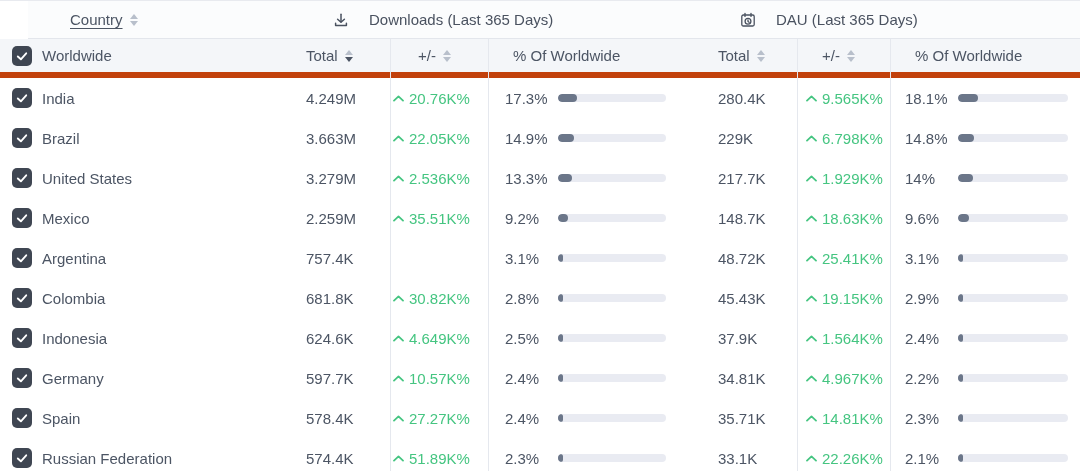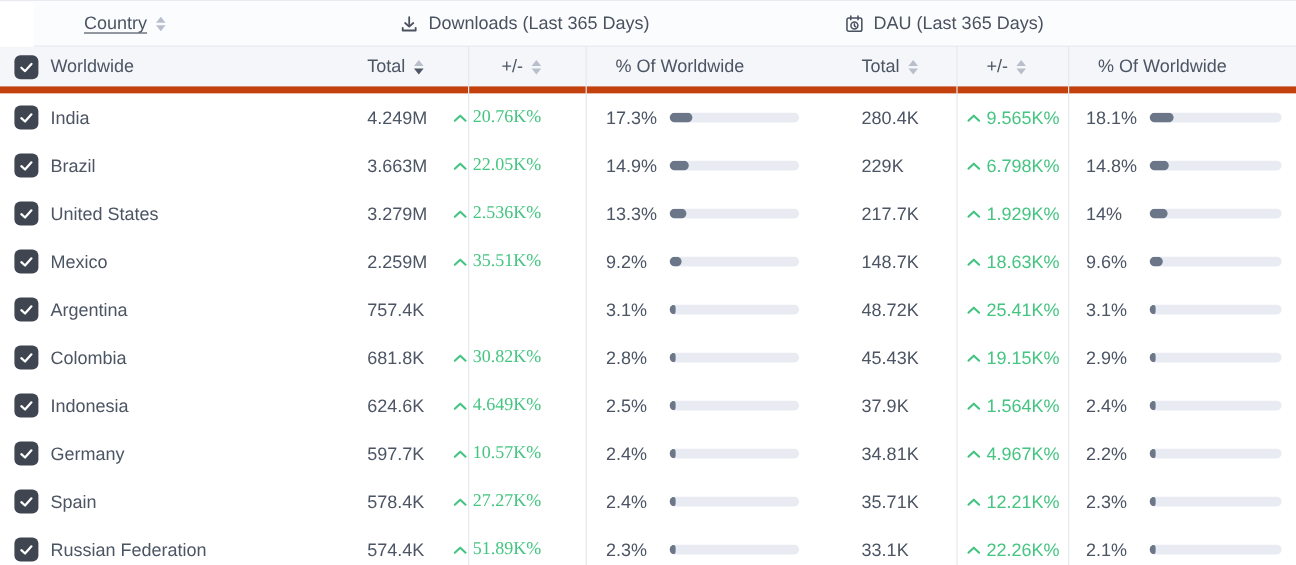--- a/index.html
+++ b/index.html
@@ -11,36 +11,36 @@
   .hrow1 { position:relative; height:38px; background:#fbfcfd; border-bottom:1px solid #e3e6ec;margin-left:28px; }
   .hrow2 { position:relative; height:39px; background:#f4f6f9; border-bottom:6px solid #c2410c;text-align:center; }
   .data-row { position:relative; height:40px; background:#ffffff; }
 
   .cell { position:absolute; top:0; height:100%; display:flex; align-items:center; font-size:15px; color:#4c5564; white-space:nowrap; }
 
   
   .c-check       { left:12px; }
   .c-country     { left:42px; }
   .c-dl-total    { left:306px; }
-  .c-dl-change   { left:378px;font-family:Liberation Serif, serif; }
+  .c-dl-change   { left:393px; }
   .c-dl-pct      { left:505px; }
   .c-dl-bar      { left:558px; }
   .c-dau-total   { left:718px; }
   .c-dau-change  { left:806px; }
   .c-dau-pct     { left:905px; }
   .c-dau-bar     { left:958px; }
   .h-country     { left:42px; }
   .h-dl-group    { left:305px; }
-  .h-dau-group   { left:676px;align-items:center; }
+  .h-dau-group   { left:712px;align-items:center; }
   .h-dl-plus     { left:418px; }
   .h-dl-pctw     { left:513px; }
   .h-dau-plus    { left:822px; }
   .h-dau-pctw    { left:915px; }
 
-  .group-label { display:flex; align-items:center; gap:8px; font-size:15px; color:#4a5260; }
+  .group-label { display:flex; align-items:center; gap:20px; font-size:15px; color:#4a5260; }
   .underlined { text-decoration:underline; text-underline-offset:3px; }
 
   
   .sort { display:inline-flex; flex-direction:column; gap:2px; margin-left:7px; }
   .sort .tri-up { width:0; height:0; border-left:4px solid transparent; border-right:4px solid transparent; border-bottom:5px solid #b8bfcb; }
   .sort .tri-dn { width:0; height:0; border-left:4px solid transparent; border-right:4px solid transparent; border-top:5px solid #b8bfcb; }
   .sort.desc .tri-dn { border-top-color:#4c5564; }
 
   
   .checkbox { display:inline-flex; align-items:center; justify-content:center; width:20px; height:20px; border-radius:5px; background:#3f4652; cursor:pointer; }
@@ -515,21 +515,21 @@
             <span class="bar-fill" style="width: 5px;"></span>
           </span>
     </div>
 
     <div class="cell c-dau-total">35.71K</div>
     <div class="cell c-dau-change">
       <span class="chg">
         <svg width="11" height="7" viewBox="0 0 11 7" fill="none" stroke="#45c581" stroke-width="1.8" stroke-linecap="round" stroke-linejoin="round">
               <path d="M1 5.6L5.5 1.4L10 5.6"></path>
             </svg>
-        <span>12.21K%</span>
+        <span>14.81K%</span>
       </span>
     </div>
     <div class="cell c-dau-pct">2.3%</div>
     <div class="cell c-dau-bar">
       <span class="bar-track wide">
             <span class="bar-fill" style="width: 5px;"></span>
           </span>
     </div>
   </div>
 

